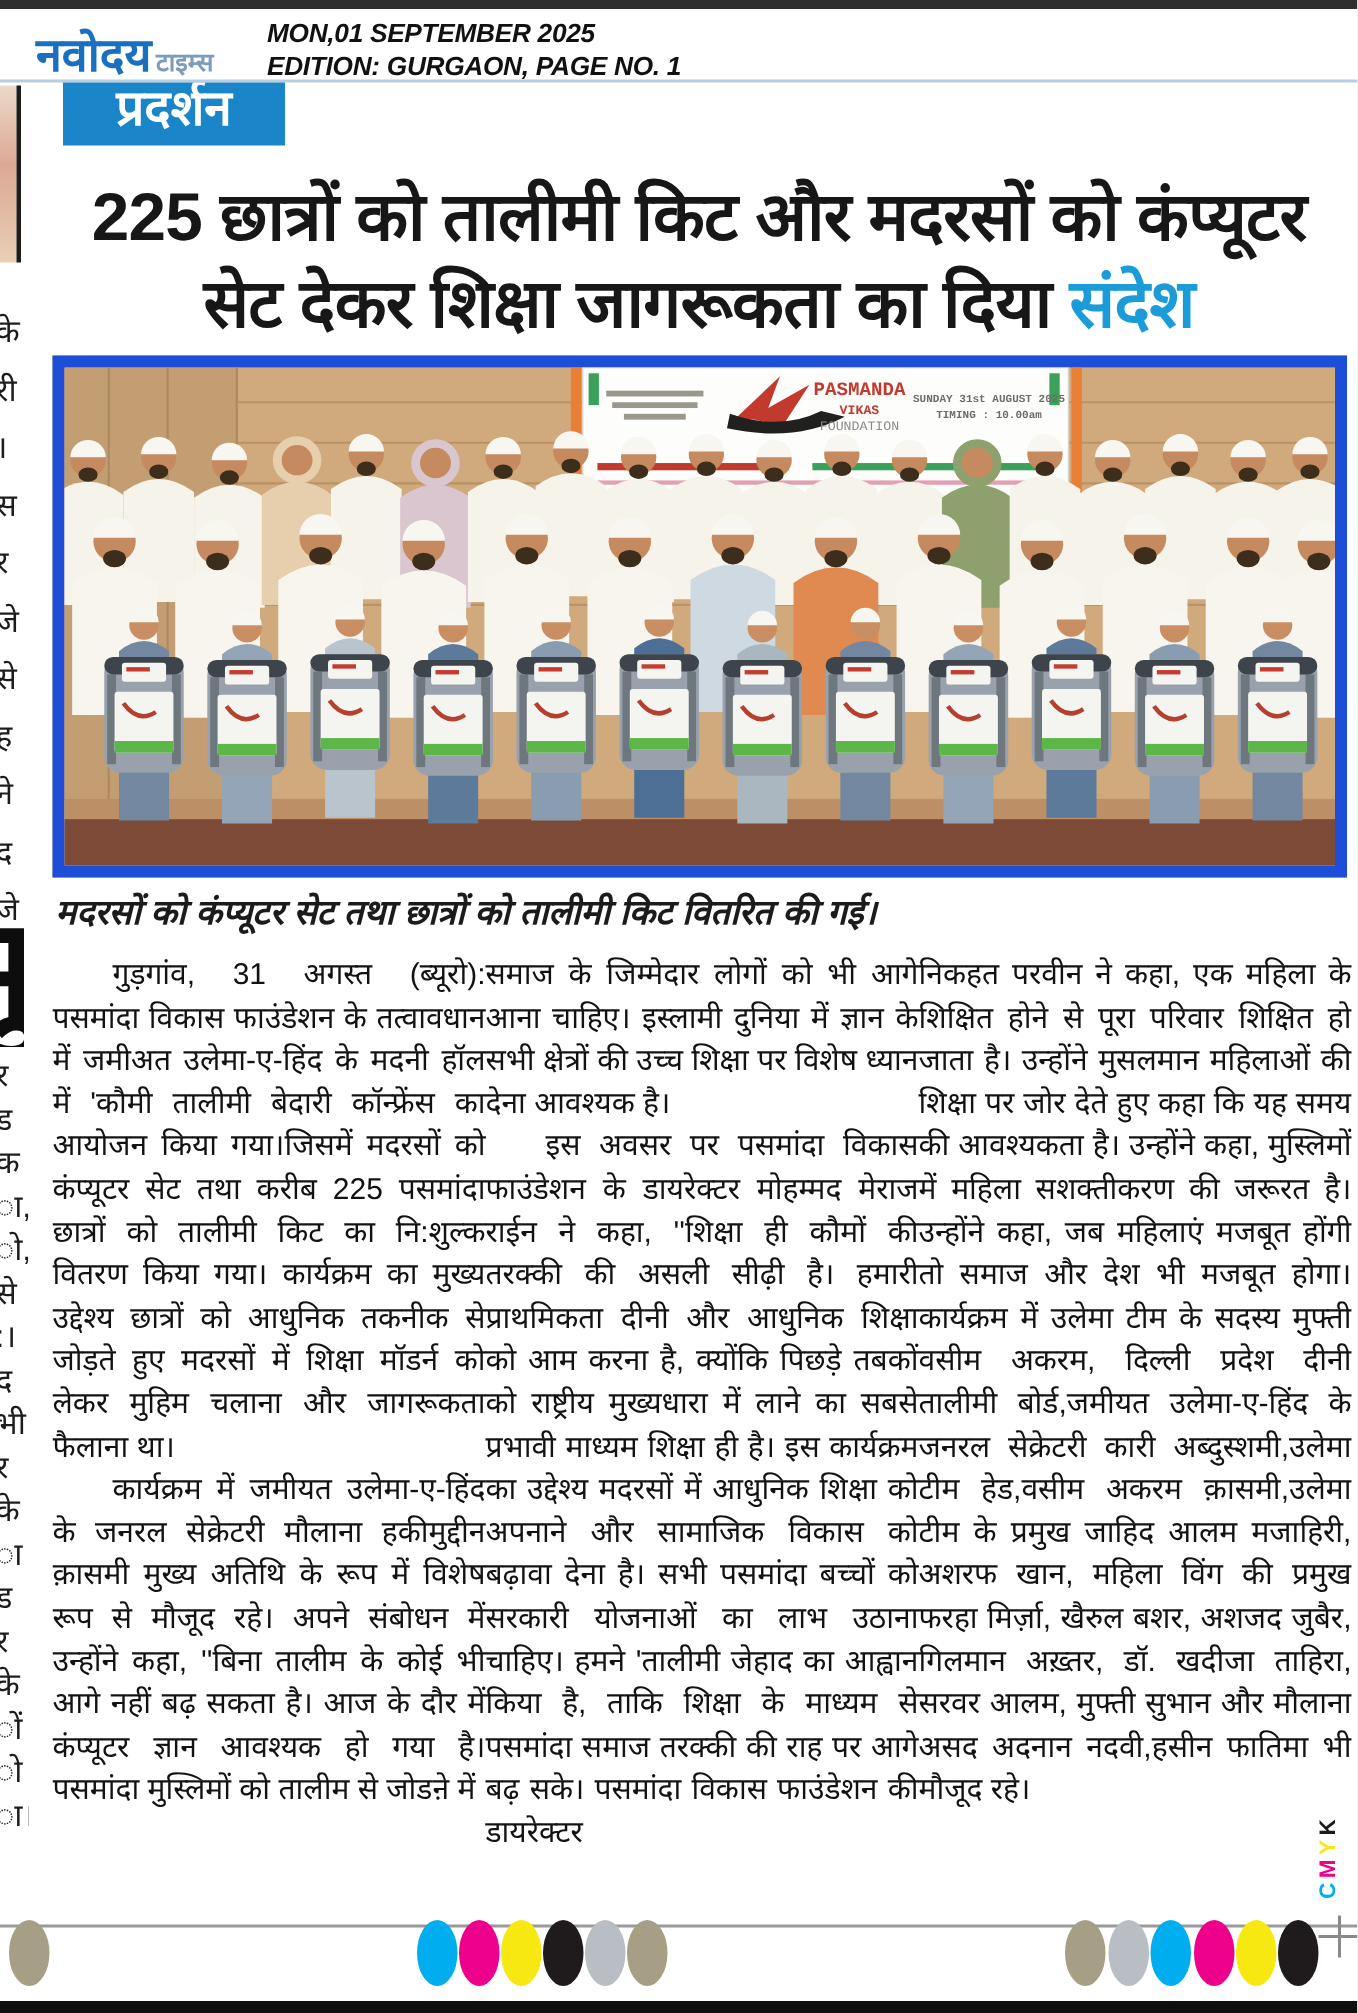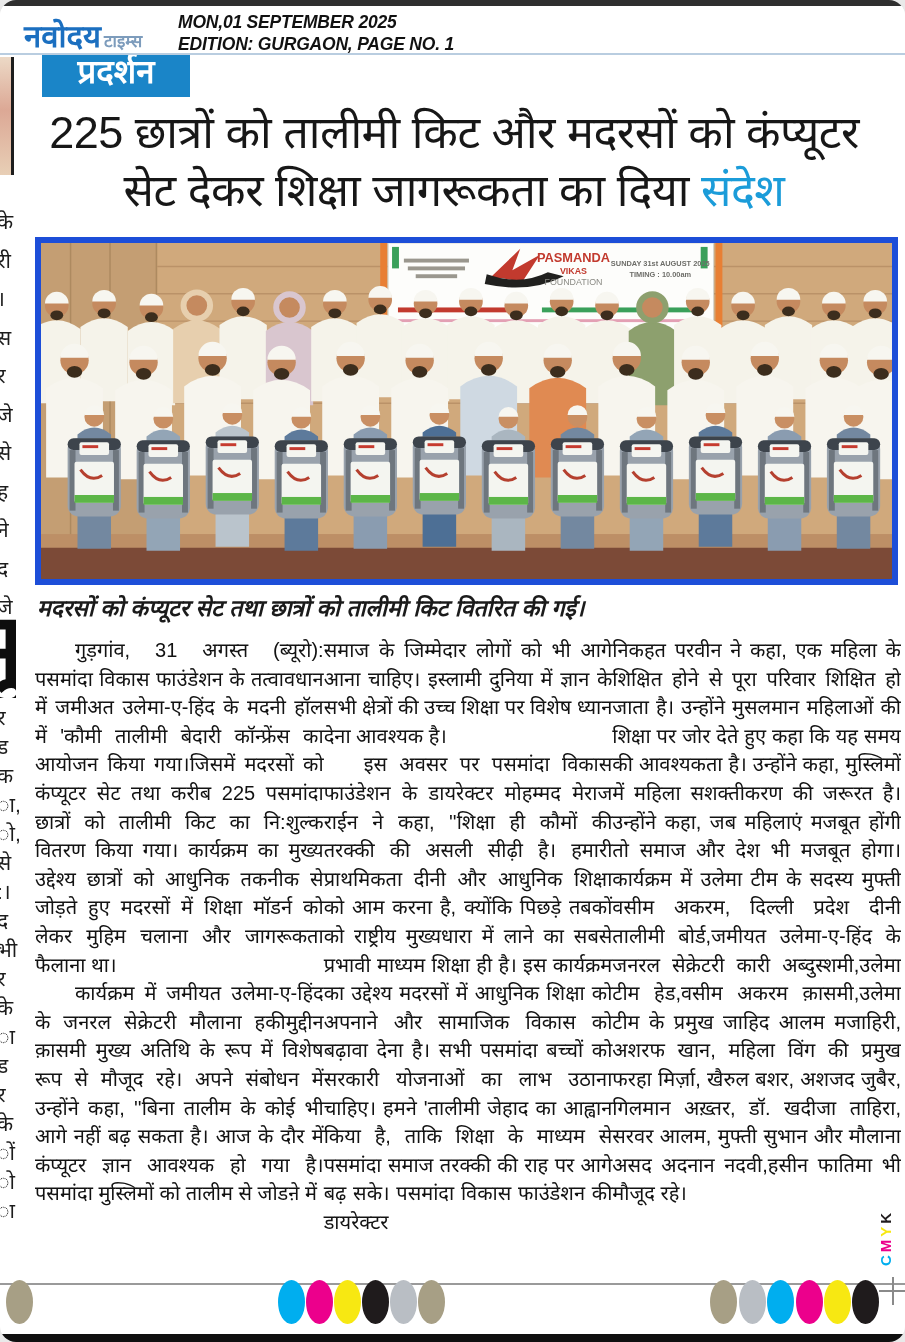--- a/index.html
+++ b/index.html
@@ -1,17 +1,17 @@
 <!DOCTYPE html>
 <html lang="hi"><head>
 <meta charset="utf-8">
 <style>
   html,body{margin:0;padding:0;background:#e9e9e9;}
   .page{position:relative;width:905px;height:1342px;margin:0 auto;background:#ffffff;
-        overflow:hidden;font-family:"Liberation Sans","DejaVu Sans",sans-serif;color:#141414;border-radius:16px;}
+        overflow:hidden;font-family:"Liberation Sans","DejaVu Sans",sans-serif;color:#141414;}
   
   .topbar{position:absolute;top:0;left:0;width:100%;height:6px;background:#2f2f2f;}
   .bottombar{position:absolute;top:1334px;left:0;width:100%;height:8px;background:#0f0f0f;}
   
   .masthead{position:absolute;top:6px;left:0;width:100%;height:48px;background:#fff;}
   .logo{position:absolute;left:24px;top:8px;white-space:nowrap;}
   .logo-main{font-size:31px;font-weight:800;color:#1b6fc0;letter-spacing:0;}
   .logo-sub{font-size:17px;font-weight:600;color:#7d9cbc;margin-left:3px;}
   .datebox{position:absolute;left:178px;top:5px;font-size:17.5px;font-weight:700;
            line-height:22px;color:#111;letter-spacing:-0.2px;font-style:italic;}
@@ -24,26 +24,26 @@
   .frag-top{top:203px;line-height:38.5px;height:430px;}
   .frag-bottom{top:703px;line-height:29px;height:540px;}
   .drop-glyph{position:absolute;left:-34px;top:598px;font-size:96px;font-weight:800;color:#0d0d0d;
               width:50px;overflow:hidden;line-height:100px;}
   
   .kicker-box{position:absolute;left:42px;top:55px;width:148px;height:42px;background:#1a85c8;
               overflow:hidden;text-align:center;}
   .kicker-box span{display:inline-block;color:#fff;font-size:33px;font-weight:800;transform:translateY(-7px);}
   .kicker-text{position:absolute;left:216px;top:60px;font-size:27px;font-weight:700;color:#161616;white-space:nowrap;}
   
-  .headline{position:absolute;left:30px;top:104px;width:848px;margin:0;text-align:center;
-            font-size:45px;font-weight:400;line-height:58px;color:#171717;letter-spacing:-0.5px;}
+  .headline{position:absolute;left:30px;top:104px;width:848px;margin:12px;text-align:center;
+            font-size:45px;font-weight:700;line-height:58px;color:#171717;letter-spacing:-0.5px;}
   .headline .hl{color:#1b9cd9;}
   
   .photo{position:absolute;left:35px;top:237px;width:863px;height:348px;margin:0;
-         border:6px solid #1d4ed8;box-sizing:border-box;background:#d0a97c;}
+         border:8px solid #1d4ed8;box-sizing:border-box;background:#d0a97c;font-family:Liberation Mono, monospace;}
   .photo svg{display:block;width:100%;height:100%;}
   .caption{position:absolute;left:37px;top:591px;font-size:23px;font-weight:700;font-style:italic;color:#1b1b1b;}
   
   .article{position:absolute;left:35px;top:636px;width:866px;height:612px;display:grid;
            grid-template-columns:1fr 1fr 1fr;text-align:justify;
            font-size:20px;line-height:28.6px;color:#121212;overflow:hidden;}
   .article p{margin:0;}
   .article .indent{text-indent:40px;}
   
   .cmyk-label{position:absolute;left:877px;top:1266px;transform:rotate(-90deg);transform-origin:0 0;

